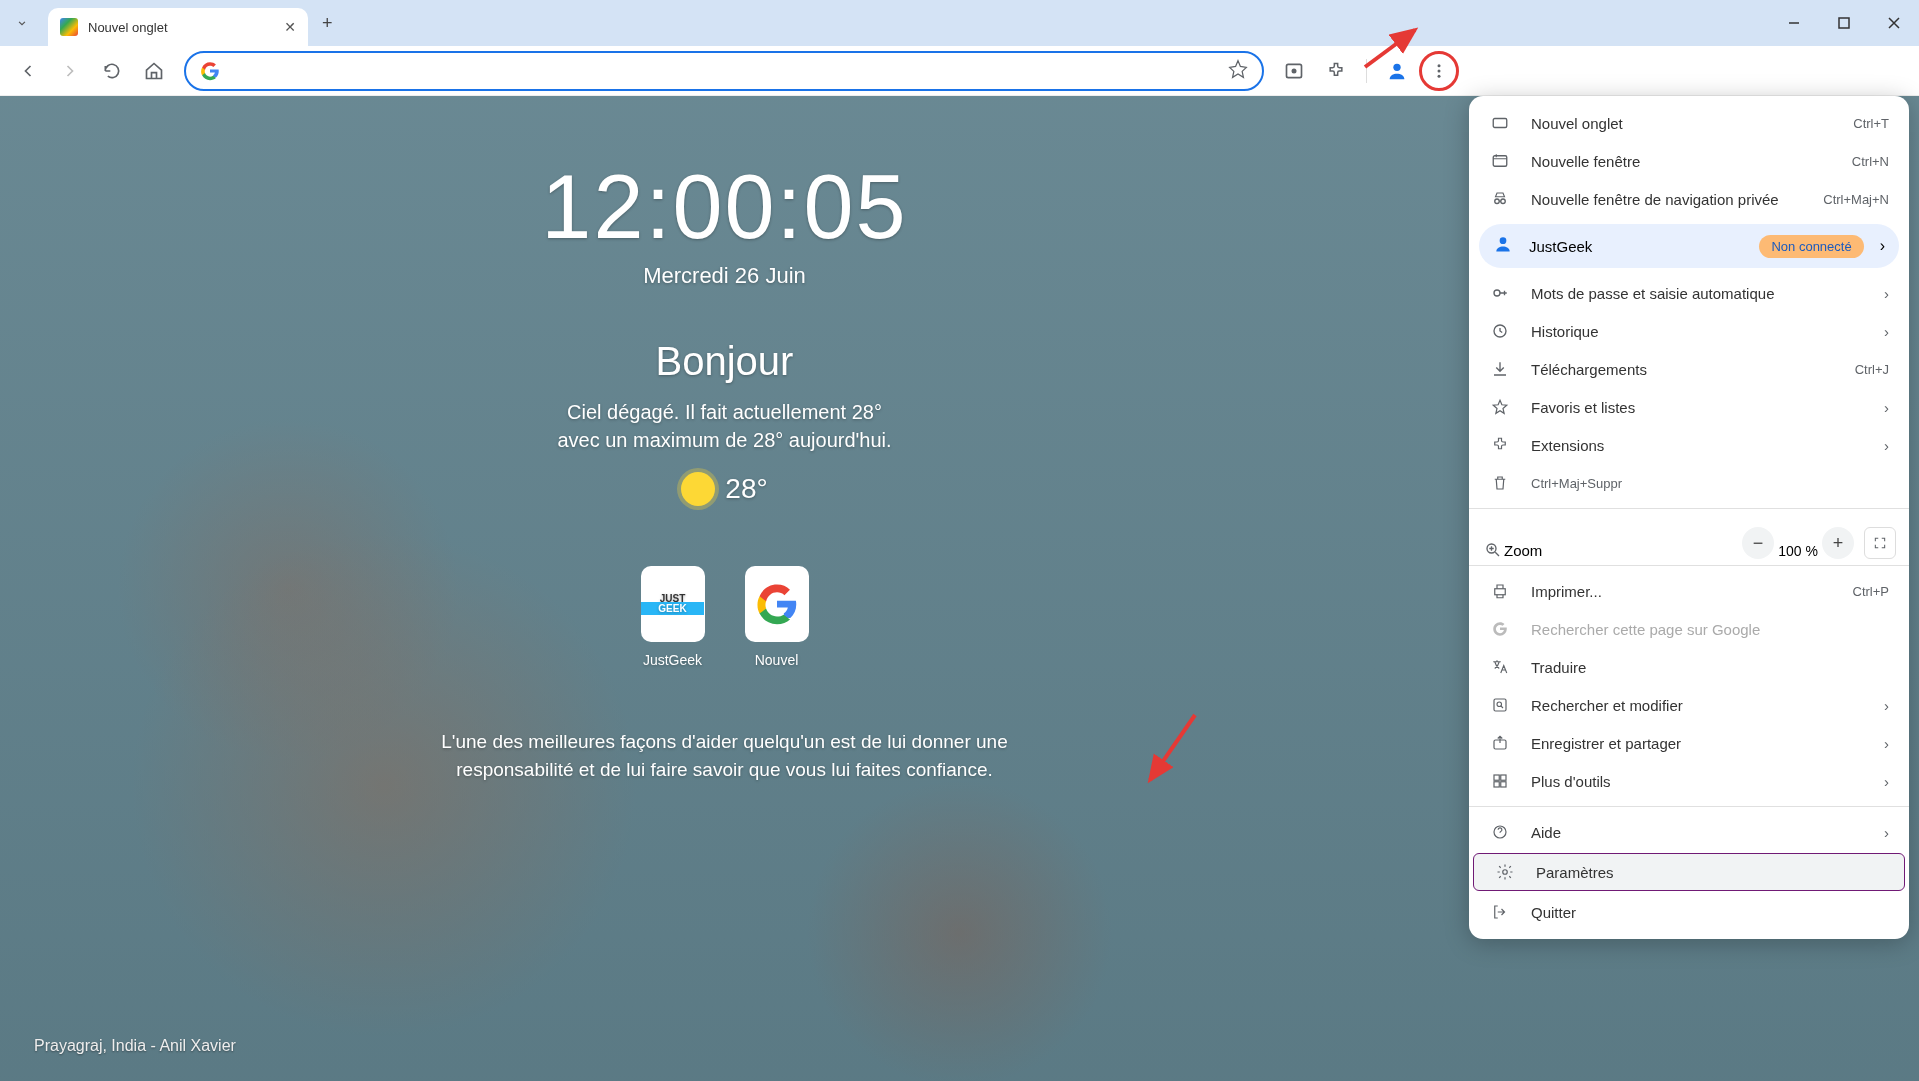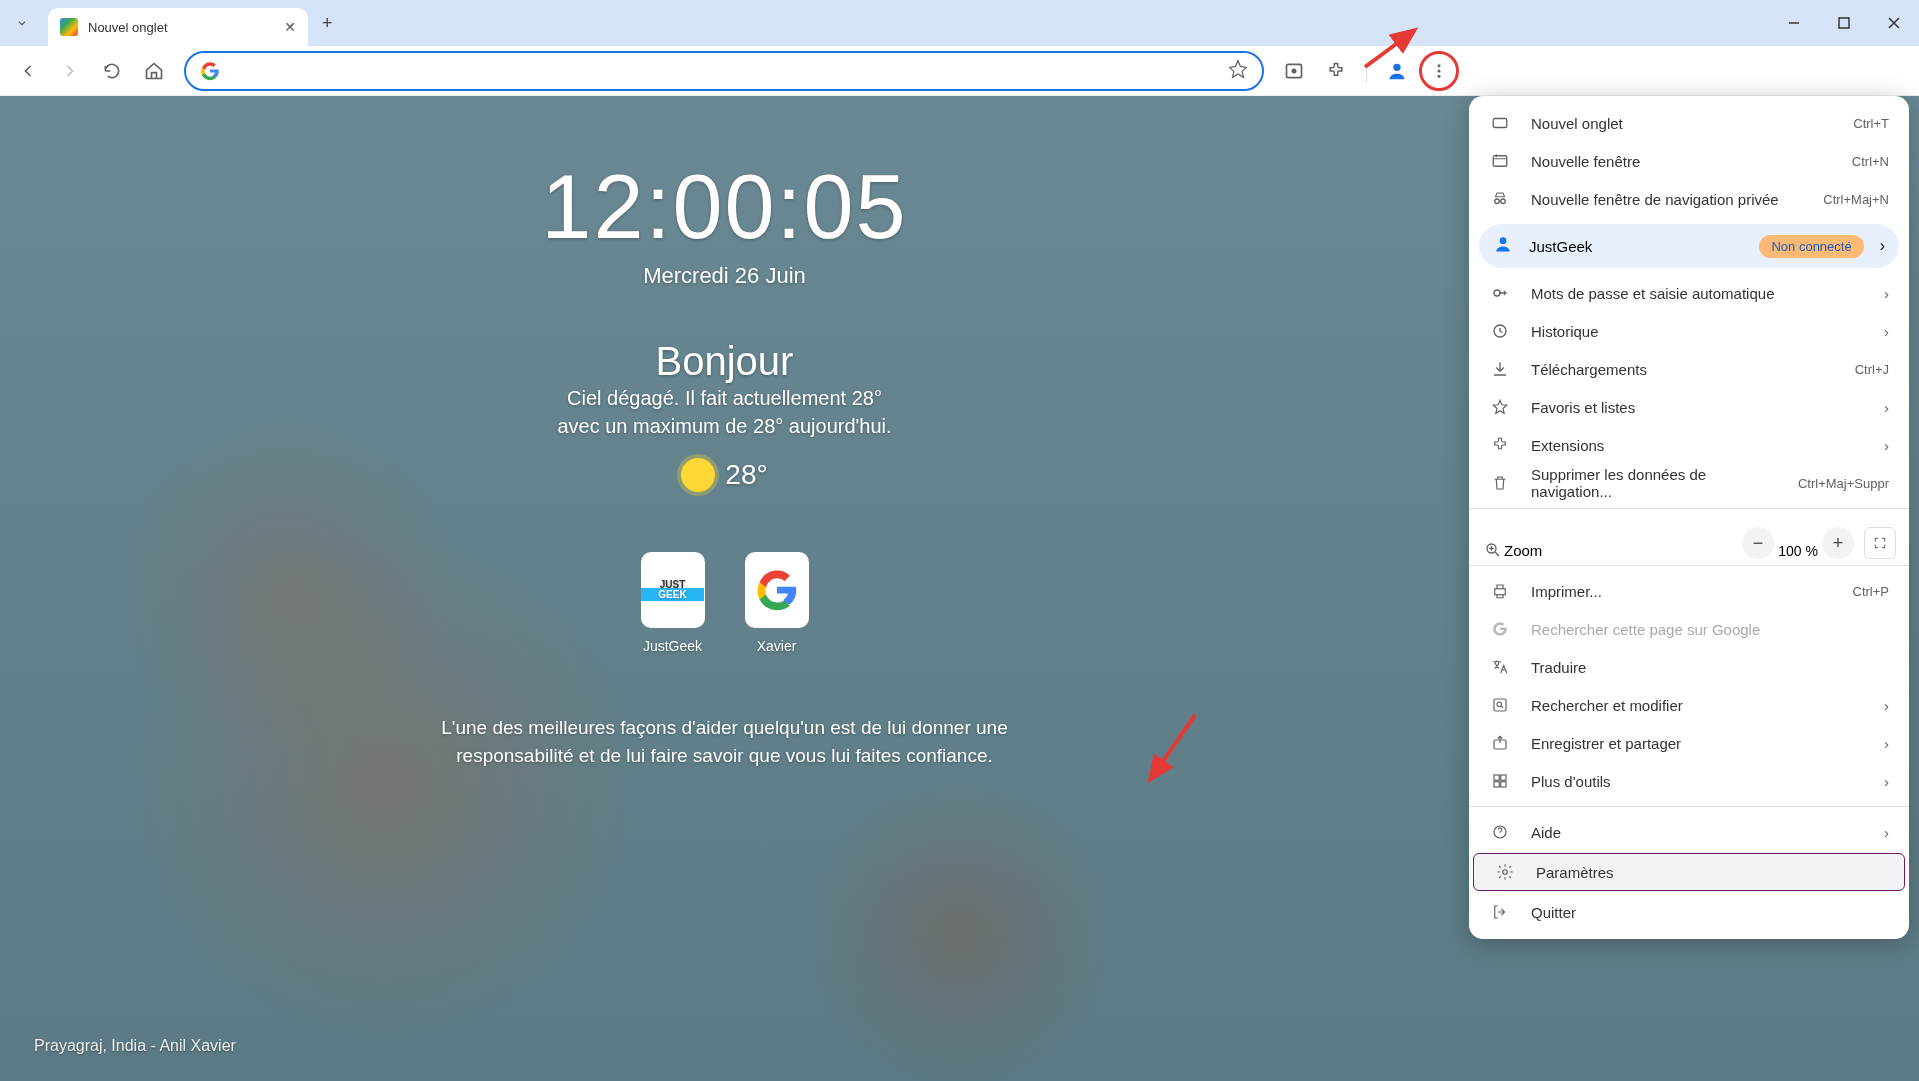--- a/index.html
+++ b/index.html
@@ -27,21 +27,21 @@
 .profile-icon { color: #1a73e8; }
 .menu-btn { position: relative; }
 .menu-btn-circle { position: absolute; width: 40px; height: 40px; border: 3px solid #e53935; border-radius: 50%; top: -2px; left: -2px; }
 
 
 .content { position: absolute; top: 96px; left: 0; right: 0; bottom: 0; background: linear-gradient(rgba(80,110,120,0.4), rgba(60,90,100,0.5)), radial-gradient(circle at 20% 70%, rgba(200,120,80,0.5) 0, transparent 15%), radial-gradient(circle at 50% 85%, rgba(180,100,70,0.5) 0, transparent 12%), radial-gradient(circle at 15% 50%, rgba(190,110,75,0.4) 0, transparent 10%), #7a9aa5; filter: none; }
 .ntp { position: absolute; left: 0; right: 470px; top: 0; bottom: 0; display: flex; flex-direction: column; align-items: center; color: #fff; text-shadow: 0 1px 3px rgba(0,0,0,0.3); }
 .clock { font-size: 90px; font-weight: 300; margin-top: 60px; letter-spacing: 2px; }
 .date { font-size: 22px; margin-top: 4px; }
 .greeting { font-size: 40px; margin-top: 50px; font-weight: 400; }
-.weather-line { font-size: 20px; text-align: center; line-height: 1.4; }
+.weather-line { font-size: 20px; margin-top: 14px; text-align: center; line-height: 1.4; }
 .weather-icon-row { display: flex; align-items: center; gap: 10px; margin-top: 18px; font-size: 28px; }
 .sun { width: 34px; height: 34px; background: #fdd835; border-radius: 50%; box-shadow: 0 0 0 4px rgba(253,216,53,0.3); position: relative; }
 .shortcuts { display: flex; gap: 40px; margin-top: 60px; }
 .shortcut { display: flex; flex-direction: column; align-items: center; gap: 10px; cursor: pointer; }
 .shortcut-tile { width: 64px; height: 76px; background: #fff; border-radius: 10px; display: flex; align-items: center; justify-content: center; }
 .jg-logo { font-size: 10px; font-weight: 800; color: #333; text-align: center; line-height: 1; }
 .jg-logo .g { background: #29b6f6; color: #fff; padding: 1px 17px; }
 .shortcut-label { font-size: 14px; }
 .quote { font-size: 19px; text-align: center; max-width: 680px; margin-top: 60px; line-height: 1.45; }
 .credit { position: absolute; bottom: 26px; left: 34px; font-size: 16px; color: #eee; text-shadow: 0 1px 2px rgba(0,0,0,0.4); }
@@ -191,21 +191,21 @@
       </div>
       <div class="shortcut">
         <div class="shortcut-tile">
           <svg class="google-tile-svg" viewBox="0 0 48 48">
               <path fill="#4285F4" d="M45 24.5c0-1.6-.1-2.7-.4-4H24v7.3h11.8c-.5 2.6-2 4.8-4.3 6.3v5.2h7C42.6 35.5 45 30.5 45 24.5z"></path>
               <path fill="#34A853" d="M24 46c5.8 0 10.7-1.9 14.2-5.2l-7-5.2c-1.9 1.3-4.4 2.1-7.2 2.1-5.5 0-10.2-3.7-11.9-8.7H5v5.4C8.5 41.4 15.7 46 24 46z"></path>
               <path fill="#FBBC05" d="M12.1 29c-.4-1.3-.7-2.6-.7-4s.2-2.7.7-4v-5.4H5C3.5 18.7 2.7 21.3 2.7 25s.8 6.3 2.3 9.4L12.1 29z"></path>
               <path fill="#EA4335" d="M24 11.3c3.1 0 5.9 1.1 8.1 3.1l6-6C34.6 4.6 29.8 2.7 24 2.7 15.7 2.7 8.5 7.3 5 15.6l7.1 5.4C13.8 15 18.5 11.3 24 11.3z"></path>
             </svg>
         </div>
-        <span class="shortcut-label">Xavier</span>
+        <span class="shortcut-label">Nouvel</span>
       </div>
     </div>
     <div class="quote">L'une des meilleures façons d'aider quelqu'un est de lui donner une responsabilité et de lui faire savoir que vous lui faites confiance.</div>
   </div>
   <div class="credit">Prayagraj, India - Anil Xavier</div>
 </div>
 
 <div class="menu">
   <div class="menu-item">
     <span class="mi-icon">
@@ -294,21 +294,20 @@
       </span>
     <span class="mi-label">Extensions</span>
     <span class="chevron">›</span>
   </div>
   <div class="menu-item">
     <span class="mi-icon">
         <svg width="18" height="18" viewBox="0 0 24 24">
           <path d="M5 7h14M9 7V4h6v3M7 7l1 13h8l1-13" stroke="#5f6368" stroke-width="1.6" fill="none"></path>
         </svg>
       </span>
-    <span class="mi-label">Supprimer les données de navigation...</span>
     <span class="mi-shortcut">Ctrl+Maj+Suppr</span>
   </div>
 
   <div class="menu-sep"></div>
 
   <div class="menu-zoom">
     <span class="mi-icon">
         <svg width="18" height="18" viewBox="0 0 24 24">
           <circle cx="10" cy="10" r="6" stroke="#5f6368" stroke-width="1.8" fill="none"></circle>
           <path d="M15 15l5 5M7 10h6M10 7v6" stroke="#5f6368" stroke-width="1.8"></path>

